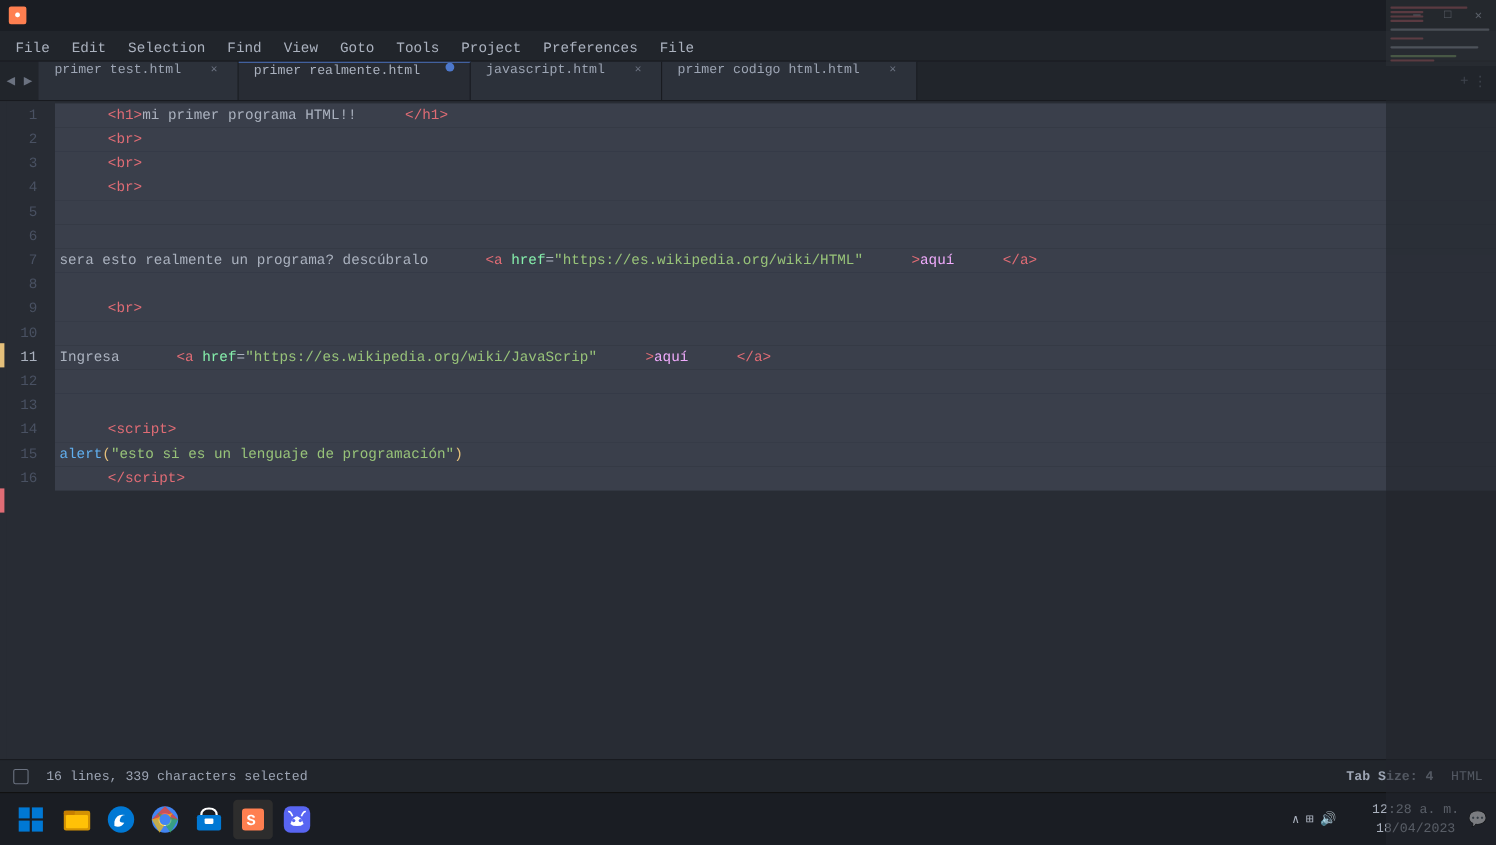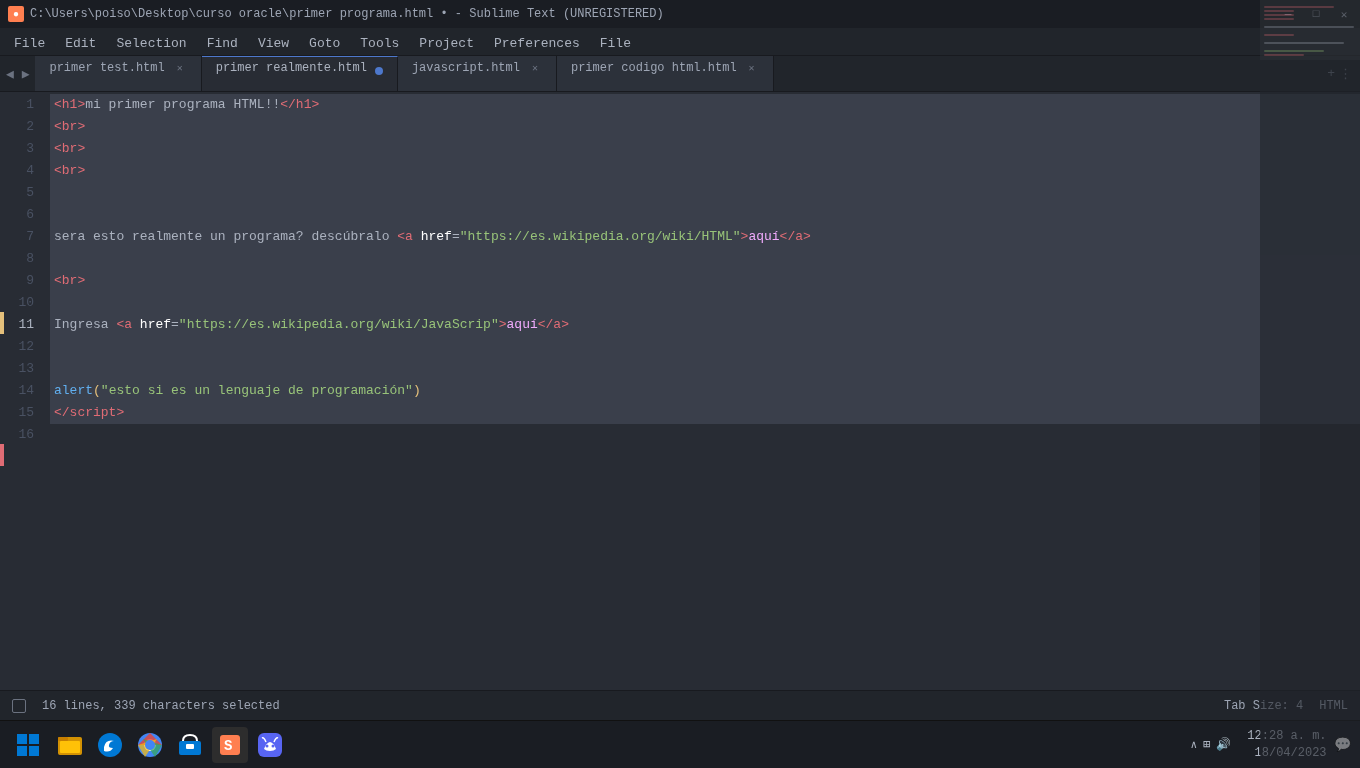--- a/index.html
+++ b/index.html
@@ -87,28 +87,28 @@
     .tab-nav {
       display: flex;
       align-items: center;
       padding: 0 6px;
       color: #6b7280;
       cursor: pointer;
       gap: 2px;
     }
     .tab {
       display: flex;
-      align-items: flex-end;
-      padding: 16px 14px;
+      align-items: flex-start;
+      padding: 0 14px;
       font-size: 12px;
       color: #9da5b4;
       background: #2c313a;
       border-right: 1px solid #181a1f;
       cursor: pointer;
-      gap: 8px;
+      gap: 23px;
       min-width: 120px;
     }
     .tab.active {
       background: #282c34;
       color: #abb2bf;
       border-top: 1px solid #4d78cc;
     }
     .tab-close {
       width: 14px;
       height: 14px;
@@ -170,22 +170,22 @@
       align-items: center;
       padding: 0 4px;
       white-space: pre;
       position: relative;
     }
     .code-line.selected {
       background: #3a3f4b;
     }
 
     
-    .tag { color: #e06c75; }
-    .attr-name { color: #ffffff; }
+    .tag { color: #e06c75; margin-left: 44px; }
+    .attr-name { color: #86efac; }
     .attr-value { color: #98c379; }
     .text-content { color: #abb2bf; }
     .normal { color: #abb2bf; }
     .link-text { color: #f0abfc; }
     .js-fn { color: #61afef; }
     .js-str { color: #98c379; }
     .js-paren { color: #e5c07b; }
 
     
     .minimap {
@@ -263,22 +263,23 @@
     }
     .taskbar-right {
       margin-left: auto;
       display: flex;
       align-items: center;
       gap: 8px;
       color: #abb2bf;
       font-size: 12px;
     }
     .taskbar-time {
-      text-align: right;
+      text-align: center;
       line-height: 1.4;
+      margin-left: 16px;
     }
     .taskbar-icons-right {
       display: flex;
       align-items: center;
       gap: 6px;
       margin-right: 8px;
     }
 
     .editor-wrapper {
       display: flex;
@@ -298,21 +299,20 @@
       position: absolute;
       left: 0;
     }
   </style>
 </head>
 <body>
 
 <div class="title-bar">
   <div class="title-bar-left">
     <div class="title-bar-icon">●</div>
-    <span>C:\Users\poiso\Desktop\curso oracle\primer programa.html • - Sublime Text (UNREGISTERED)</span>
   </div>
   <div class="title-bar-controls">
     <div class="title-bar-btn">—</div>
     <div class="title-bar-btn">□</div>
     <div class="title-bar-btn">✕</div>
   </div>
 </div>
 
 <div class="menu-bar">
   <div class="menu-item">File</div>
@@ -424,20 +424,23 @@
     </div>
 
     <div class="code-line selected">
       &nbsp;
     </div>
 
     <div class="code-line selected">
       &nbsp;
     </div>
 
+    <div class="code-line selected">
+      <span class="tag">&lt;script&gt;</span>
+    </div>
 
     <div class="code-line selected">
       <span class="js-fn">alert</span><span class="js-paren">(</span><span class="js-str">"esto si es un lenguaje de programación"</span><span class="js-paren">)</span>
     </div>
 
     <div class="code-line selected">
       <span class="tag">&lt;/script&gt;</span>
     </div>
   </div>
 
@@ -454,21 +457,21 @@
       <rect x="4" y="46" width="60" height="2" fill="#98c379" rx="1"></rect>
       <rect x="4" y="50" width="40" height="2" fill="#e06c75" rx="1"></rect>
     </svg>
   </div>
 </div>
 
 <div class="status-bar">
   <div class="status-indicator"></div>
   <span>16 lines, 339 characters selected</span>
   <div class="status-bar-right">
-    <span style="cursor:pointer;">Tab Size: 4</span>
+    <span style="cursor:pointer;font-weight:bold;">Tab Size: 4</span>
     <span style="cursor:pointer;">HTML</span>
   </div>
 </div>
 
 <div class="taskbar">
   <div class="taskbar-start">
     <svg width="24" height="24" viewBox="0 0 24 24">
       <rect x="1" y="1" width="10" height="10" fill="#0078d4"></rect>
       <rect x="13" y="1" width="10" height="10" fill="#0078d4"></rect>
       <rect x="1" y="13" width="10" height="10" fill="#0078d4"></rect>

